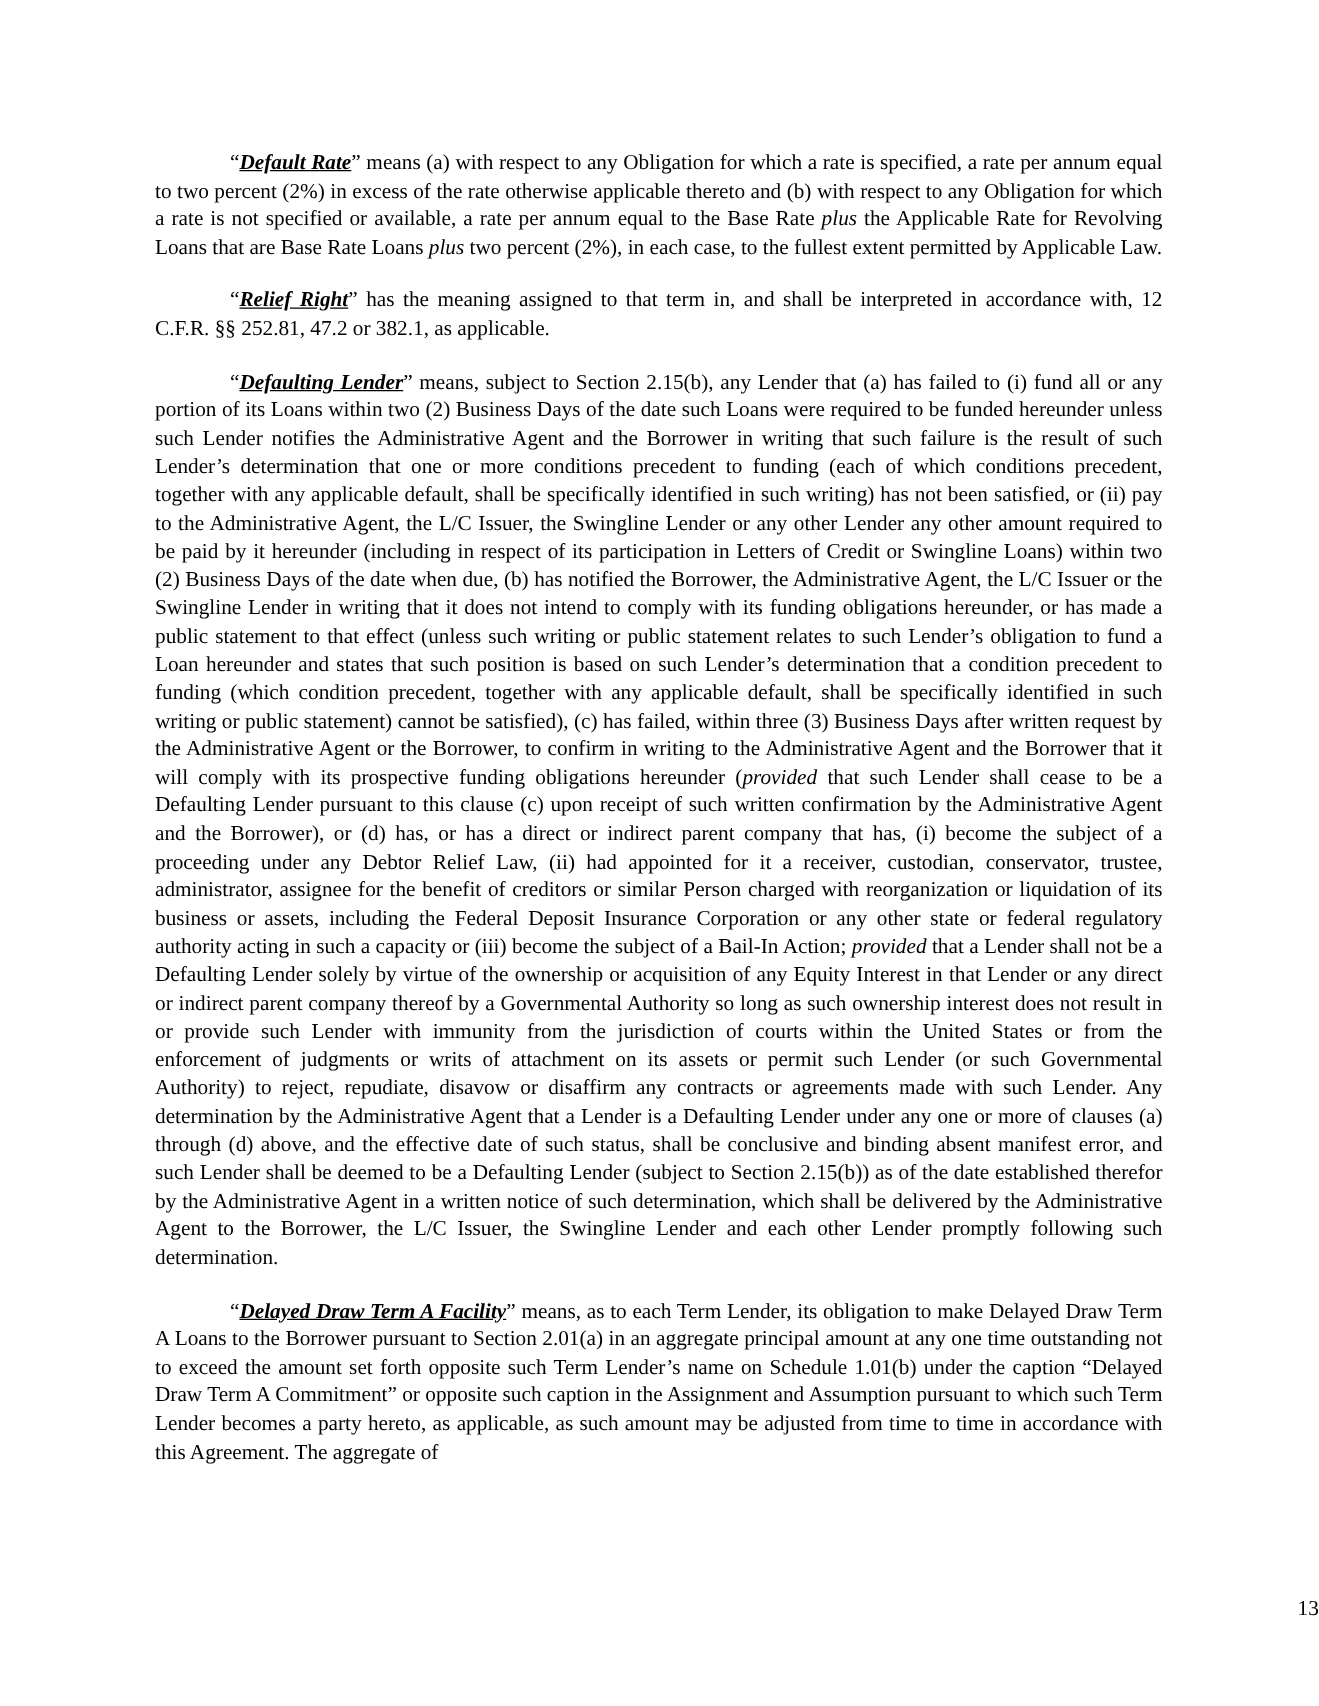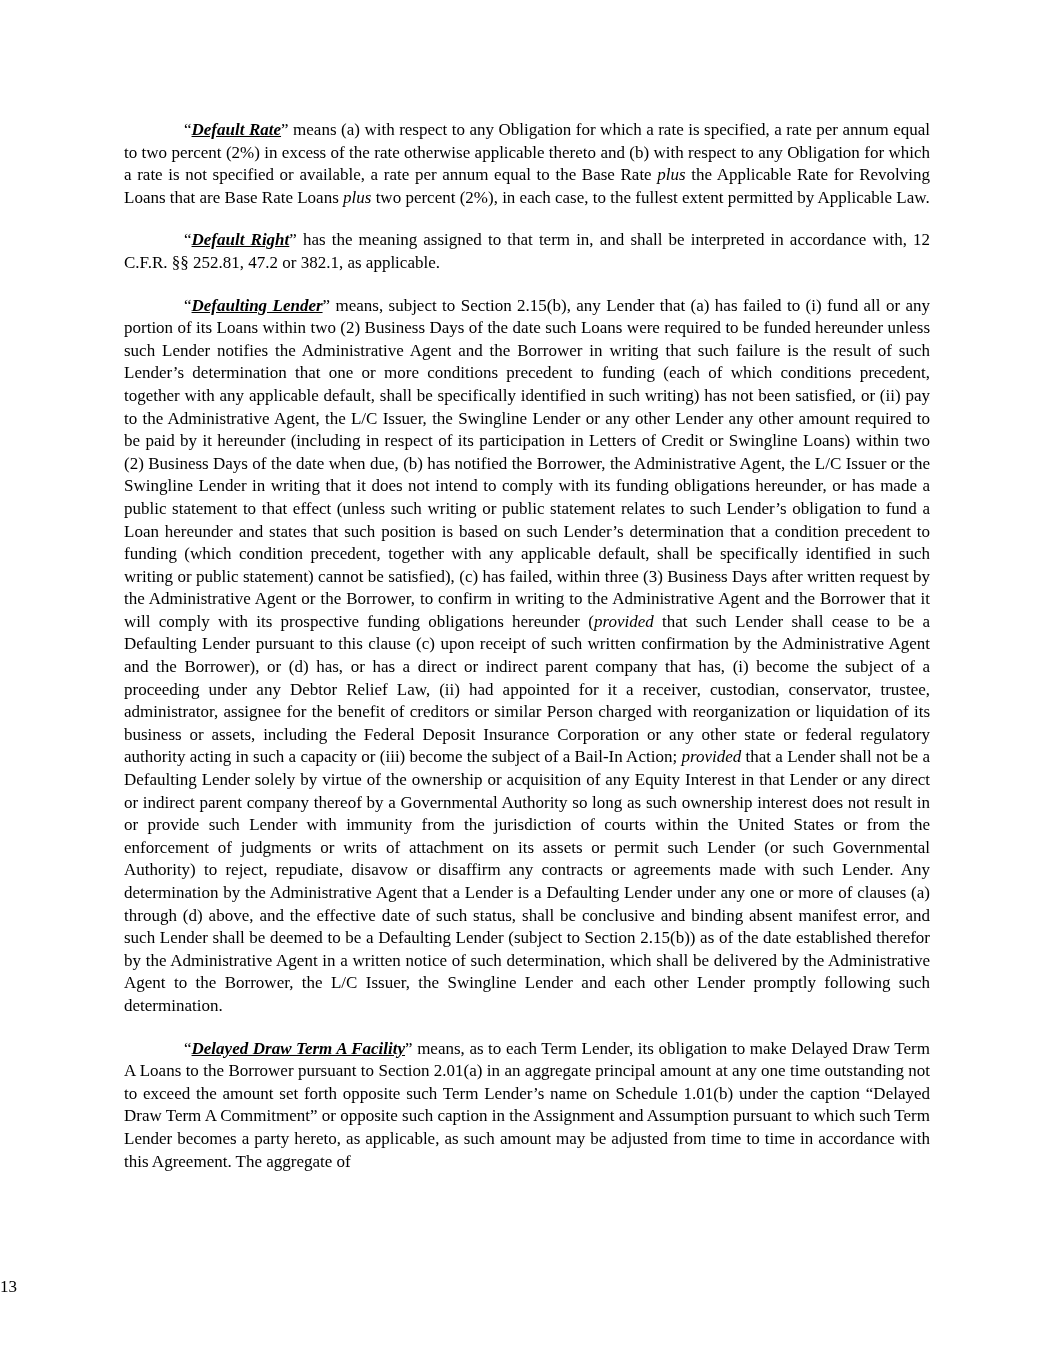--- a/index.html
+++ b/index.html
@@ -34,28 +34,28 @@
     font-style: italic;
     text-decoration: underline;
   }
   .i { font-style: italic; }
   .u { }
   .footer {
     position: absolute;
     top: 1277px;
     left: 0;
     width: 100%;
-    text-align: left;
+    text-align: right;
     font-size: 17px;
   }
 </style>
 </head>
 <body>
 
 <div class="page">
   <div class="content">
       <p><span>“</span><span class="term">Default Rate</span><span>” means (a) with respect to any Obligation for which a rate is specified, a rate per annum equal to two percent (2%) in excess of the rate otherwise applicable thereto and (b) with respect to any Obligation for which a rate is not specified or available, a rate per annum equal to the Base Rate </span><span class="i">plus</span><span> the Applicable Rate for Revolving Loans that are Base Rate Loans </span><span class="i">plus</span><span> two percent (2%), in each case, to the fullest extent permitted by Applicable Law.</span></p>
-      <p><span>“</span><span class="term">Default Right</span><span>” has the meaning assigned to that term in, and shall be interpreted in accordance with, 12 C.F.R. §§ 252.81, 47.2 or 382.1, as applicable.</span></p>
+      <p><span>“</span><span class="term">Relief Right</span><span>” has the meaning assigned to that term in, and shall be interpreted in accordance with, 12 C.F.R. §§ 252.81, 47.2 or 382.1, as applicable.</span></p>
       <p><span>“</span><span class="term">Defaulting Lender</span><span>” means, subject to </span><span class="u">Section 2.15(b</span><span>), any Lender that (a) has failed to (i) fund all or any portion of its Loans within two (2) Business Days of the date such Loans were required to be funded hereunder unless such Lender notifies the Administrative Agent and the Borrower in writing that such failure is the result of such Lender’s determination that one or more conditions precedent to funding (each of which conditions precedent, together with any applicable default, shall be specifically identified in such writing) has not been satisfied, or (ii) pay to the Administrative Agent, the L/C Issuer, the Swingline Lender or any other Lender any other amount required to be paid by it hereunder (including in respect of its participation in Letters of Credit or Swingline Loans) within two (2) Business Days of the date when due, (b) has notified the Borrower, the Administrative Agent, the L/C Issuer or the Swingline Lender in writing that it does not intend to comply with its funding obligations hereunder, or has made a public statement to that effect (unless such writing or public statement relates to such Lender’s obligation to fund a Loan hereunder and states that such position is based on such Lender’s determination that a condition precedent to funding (which condition precedent, together with any applicable default, shall be specifically identified in such writing or public statement) cannot be satisfied), (c) has failed, within three (3) Business Days after written request by the Administrative Agent or the Borrower, to confirm in writing to the Administrative Agent and the Borrower that it will comply with its prospective funding obligations hereunder (</span><span class="i">provided</span><span> that such Lender shall cease to be a Defaulting Lender pursuant to this </span><span class="u">clause (c</span><span>) upon receipt of such written confirmation by the Administrative Agent and the Borrower), or (d) has, or has a direct or indirect parent company that has, (i) become the subject of a proceeding under any Debtor Relief Law, (ii) had appointed for it a receiver, custodian, conservator, trustee, administrator, assignee for the benefit of creditors or similar Person charged with reorganization or liquidation of its business or assets, including the Federal Deposit Insurance Corporation or any other state or federal regulatory authority acting in such a capacity or (iii) become the subject of a Bail-In Action; </span><span class="i">provided</span><span> that a Lender shall not be a Defaulting Lender solely by virtue of the ownership or acquisition of any Equity Interest in that Lender or any direct or indirect parent company thereof by a Governmental Authority so long as such ownership interest does not result in or provide such Lender with immunity from the jurisdiction of courts within the United States or from the enforcement of judgments or writs of attachment on its assets or permit such Lender (or such Governmental Authority) to reject, repudiate, disavow or disaffirm any contracts or agreements made with such Lender. Any determination by the Administrative Agent that a Lender is a Defaulting Lender under any one or more of </span><span class="u">clauses (a</span><span>) through (</span><span class="u">d</span><span>) above, and the effective date of such status, shall be conclusive and binding absent manifest error, and such Lender shall be deemed to be a Defaulting Lender (subject to </span><span class="u">Section 2.15(b</span><span>)) as of the date established therefor by the Administrative Agent in a written notice of such determination, which shall be delivered by the Administrative Agent to the Borrower, the L/C Issuer, the Swingline Lender and each other Lender promptly following such determination.</span></p>
       <p><span>“</span><span class="term">Delayed Draw Term A Facility</span><span>” means, as to each Term Lender, its obligation to make Delayed Draw Term A Loans to the Borrower pursuant to </span><span class="u">Section 2.01(a)</span><span> in an aggregate principal amount at any one time outstanding not to exceed the amount set forth opposite such Term Lender’s name on </span><span class="u">Schedule 1.01(b)</span><span> under the caption “Delayed Draw Term A Commitment” or opposite such caption in the Assignment and Assumption pursuant to which such Term Lender becomes a party hereto, as applicable, as such amount may be adjusted from time to time in accordance with this Agreement. The aggregate of</span></p>
     </div>
   <div class="footer">13</div>
 </div>
 
 </body></html>

